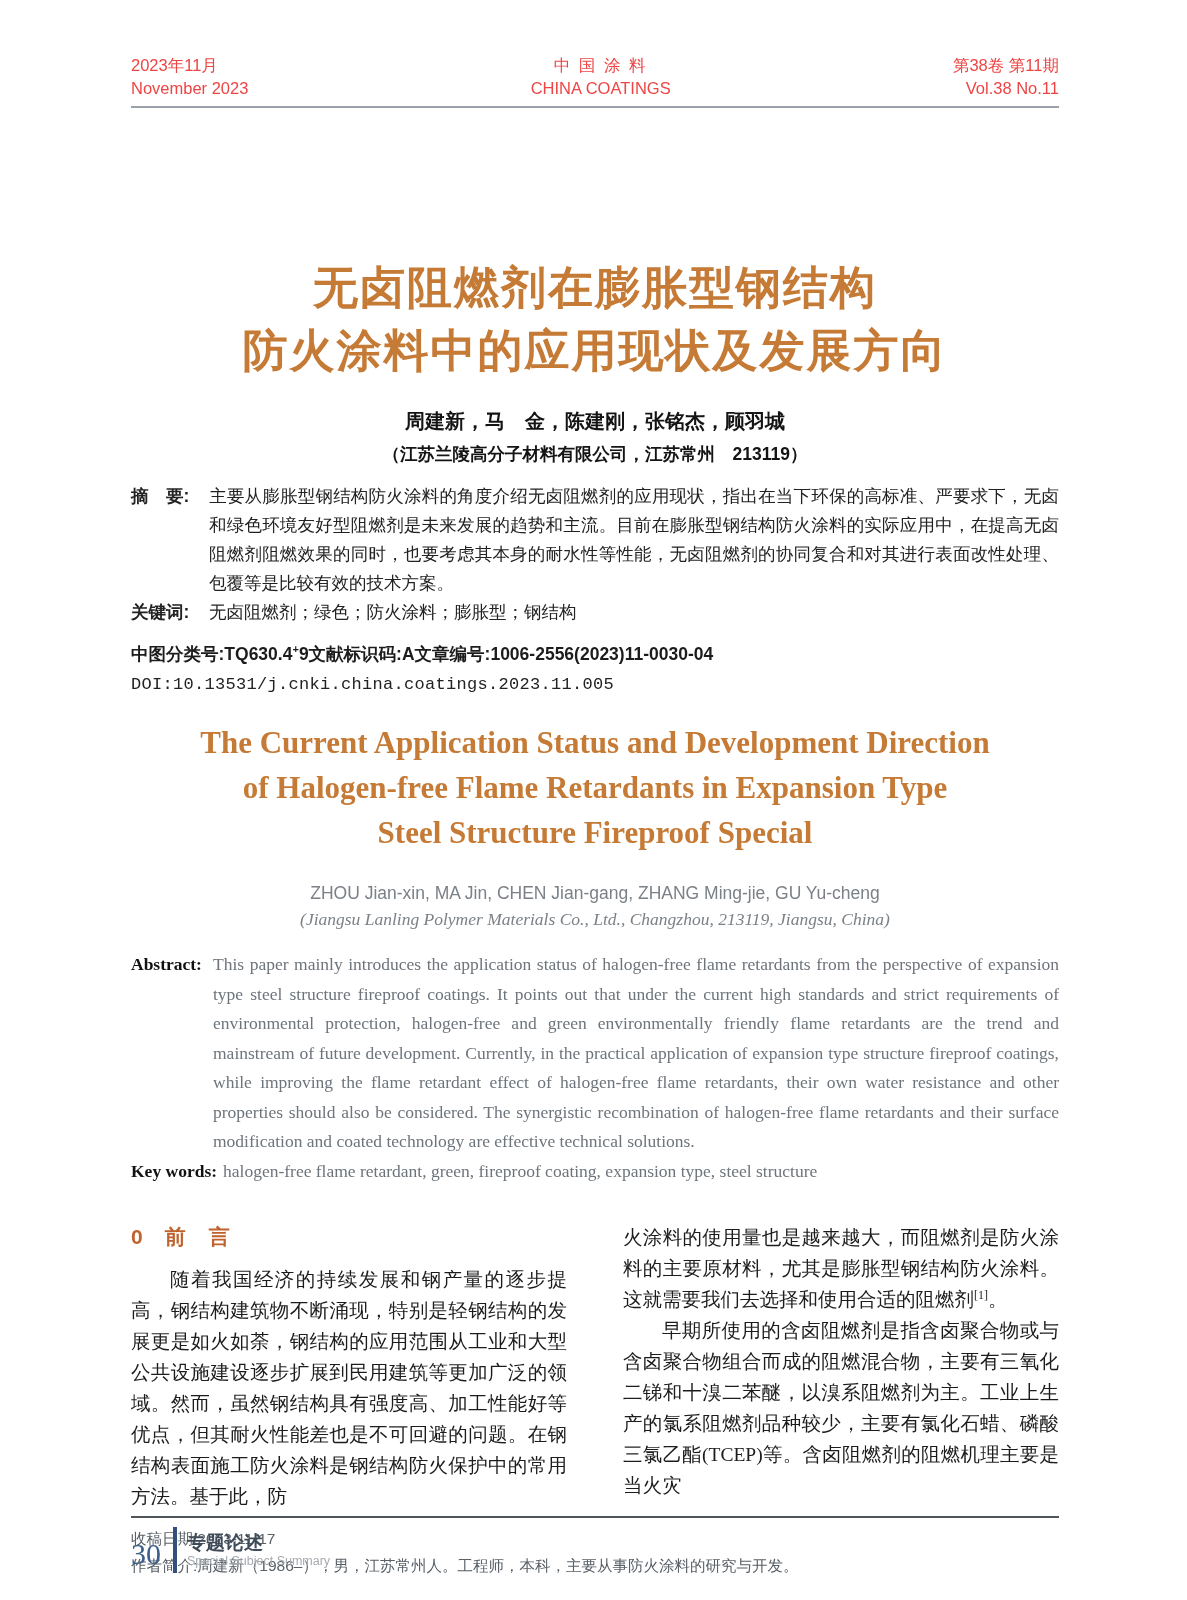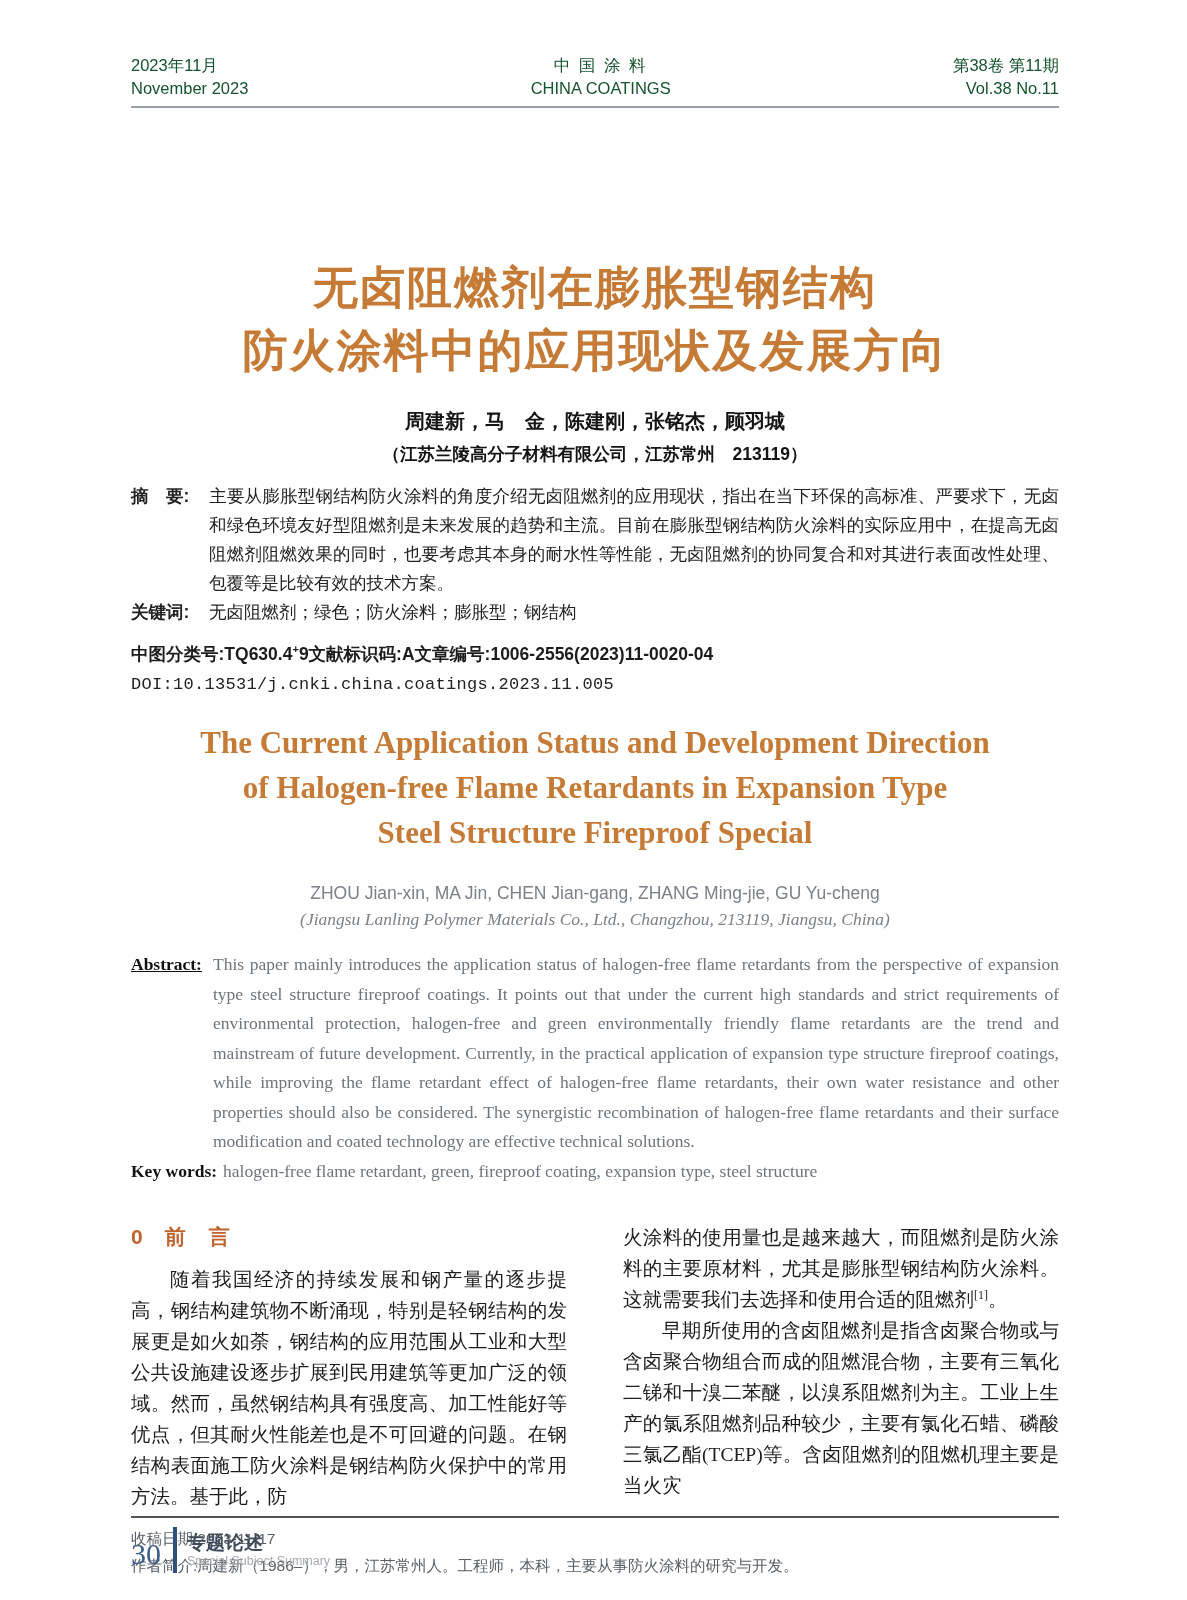--- a/index.html
+++ b/index.html
@@ -14,21 +14,21 @@
     color:#1f1f1f;
     overflow:hidden;
   }
   
   .jheader {
     margin-top:54px;
     display:flex; justify-content:space-between; align-items:flex-end;
     border-bottom:2px solid #9aa1a8;
     padding-bottom:6px;
     font-family:"Liberation Sans","DejaVu Sans",sans-serif;
-    color:#14532d;
+    color:#ef4444;
     font-size:16.5px; line-height:23px;
   }
   .jheader .c { text-align:center; letter-spacing:2px; }
   .jheader .c .en { letter-spacing:0; }
   .jheader .r { text-align:right; }
   
   .title-zh {
     margin-top:148px;
     text-align:center;
     font-family:"Liberation Sans","DejaVu Sans",sans-serif;
@@ -89,21 +89,21 @@
   }
   
   .abs-en {
     margin-top:20px;
     font-family:"Liberation Serif","DejaVu Serif",serif;
     font-size:17.5px; line-height:29.5px;
     text-align:justify; color:#6d747b;
   }
   .abs-en .hlabel { color:#111; }
   .hang-en { padding-left:82px; }
-  .hang-en .hlabel { display:inline-block; width:82px; margin-left:-82px; font-weight:bold;text-decoration:underline; }
+  .hang-en .hlabel { display:inline-block; width:82px; margin-left:-82px; font-weight:bold; }
   .hang-kw { padding-left:92px; }
   .hang-kw .hlabel { display:inline-block; width:92px; margin-left:-92px; font-weight:bold; }
   
   .body-cols {
     margin-top:36px;
     display:flex; gap:56px;
   }
   .col { flex:1 1 0; }
   .sec-head {
     font-family:"Liberation Sans","DejaVu Sans",sans-serif;
@@ -178,21 +178,21 @@
   <div class="affil-zh">（江苏兰陵高分子材料有限公司，江苏常州　213119）</div>
 
   <div class="abs-zh">
     <p class="hang"><span class="hlabel">摘　要:</span><span>主要从膨胀型钢结构防火涂料的角度介绍无卤阻燃剂的应用现状，指出在当下环保的高标准、严要求下，无卤和绿色环境友好型阻燃剂是未来发展的趋势和主流。目前在膨胀型钢结构防火涂料的实际应用中，在提高无卤阻燃剂阻燃效果的同时，也要考虑其本身的耐水性等性能，无卤阻燃剂的协同复合和对其进行表面改性处理、包覆等是比较有效的技术方案。</span></p>
     <p class="hang kw-zh"><span class="hlabel">关键词:</span><span>无卤阻燃剂；绿色；防火涂料；膨胀型；钢结构</span></p>
   </div>
 
   <div class="meta-row">
     <span><span>中图分类号:</span><span>TQ630.4</span><sup>+</sup><span>9</span></span>
     <span>文献标识码:A</span>
-    <span>文章编号:1006-2556(2023)11-0020-04</span>
+    <span>文章编号:1006-2556(2023)11-0030-04</span>
   </div>
   <div class="doi">DOI:10.13531/j.cnki.china.coatings.2023.11.005</div>
 
   <div class="title-en">
     <div>The Current Application Status and Development Direction</div>
     <div>of Halogen-free Flame Retardants in Expansion Type</div>
     <div>Steel Structure Fireproof Special</div>
   </div>
 
   <div class="authors-en">ZHOU Jian-xin, MA Jin, CHEN Jian-gang, ZHANG Ming-jie, GU Yu-cheng</div>

